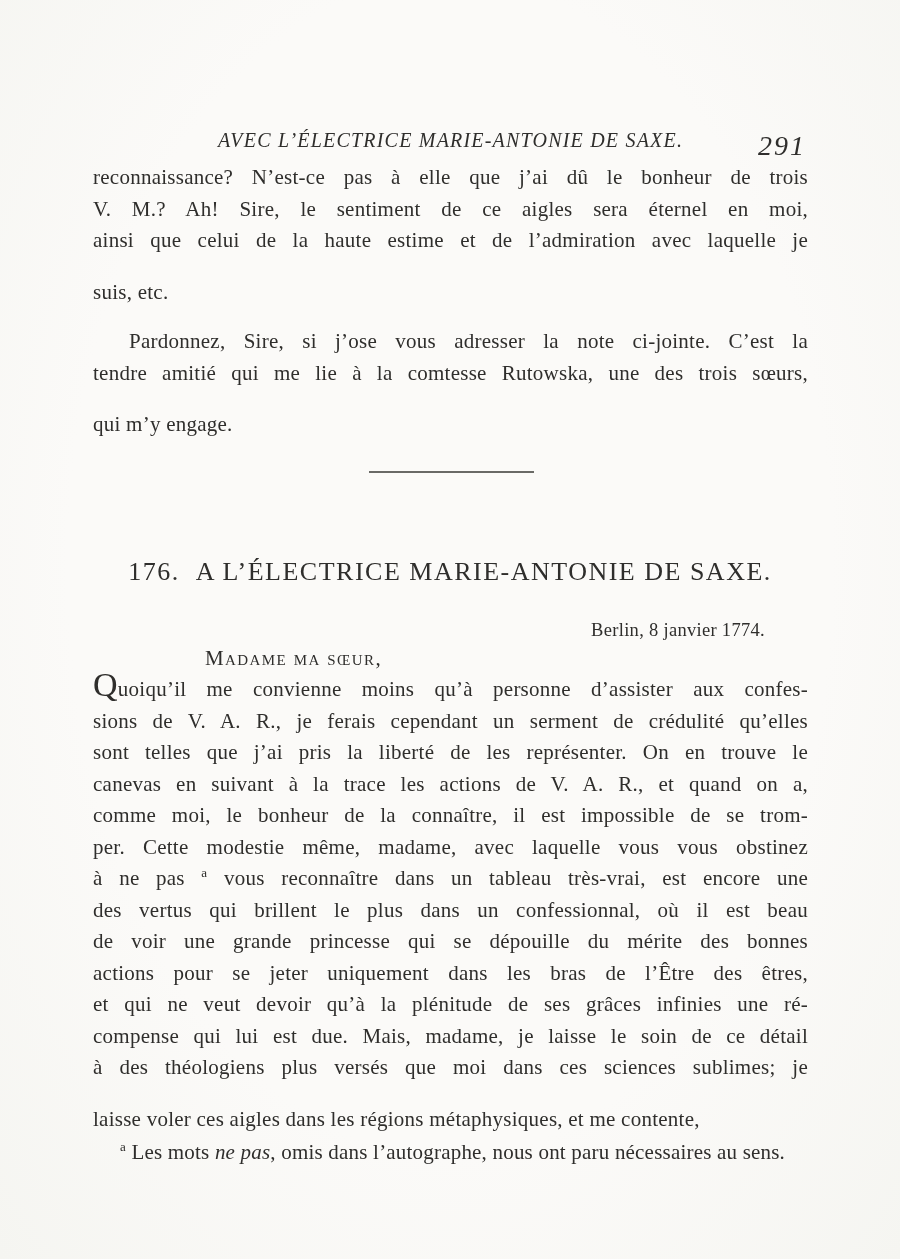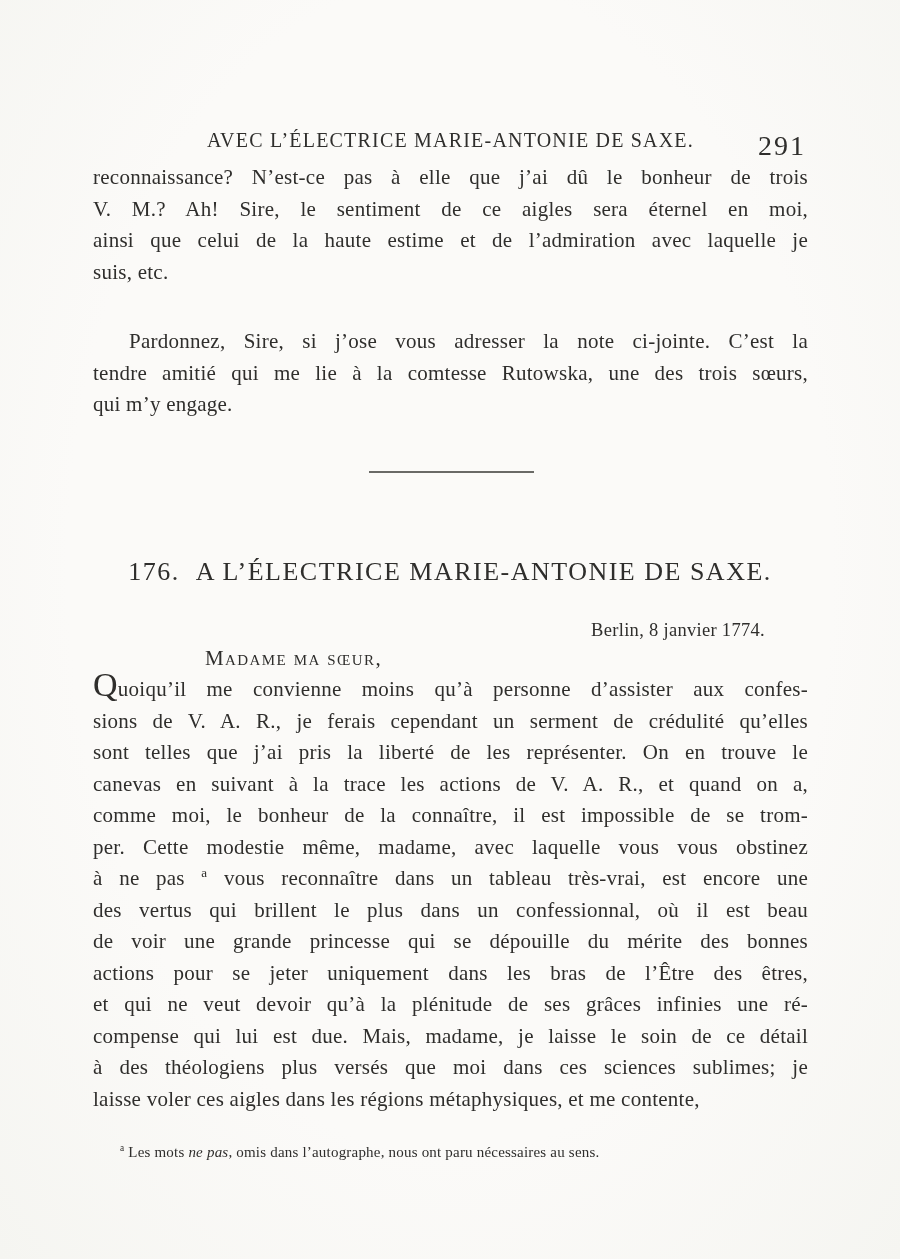--- a/index.html
+++ b/index.html
@@ -10,33 +10,33 @@
     font-family: "Liberation Serif", "DejaVu Serif", serif;
   }
   .page {
     position: absolute; inset: 0;
     background: radial-gradient(ellipse at 50% 45%, #fbfaf8 60%, #f5f5f1 100%);
     color: #2f2e2c;
   }
   
   .running-header {
     position: absolute; top: 129px; left: 93px; width: 715px; height: 28px;
-    font-size: 20px; letter-spacing: 1.2px;
+    font-size: 20px; letter-spacing: 1.2px; font-style: italic;
   }
   .rh-title {
     position: absolute; left: 0; right: 0; text-align: center;
     white-space: nowrap;
   }
   .rh-page {
     position: absolute; right: 2px; top: 1px; font-size: 28px; letter-spacing: 2px;
   }
   
   .para { position: absolute; left: 93px; width: 715px; line-height: 31.5px; font-size: 21px; letter-spacing: 0.25px; }
   .jline { text-align: justify; text-align-last: justify; }
-  .para .jline:last-child { text-align-last: left; }
+  .para .jline:last-child { text-align-last: left; margin-top: 20px; }
   .indent-first .jline:first-child { text-indent: 36px; }
   .p-prev1 { top: 162px; }
   .p-prev2 { top: 326px; }
   
   .divider {
     position: absolute; top: 471px; left: 369px; width: 165px; height: 2px;
     background: #6a6a66; border: none;
   }
   
   .letter-heading {
@@ -52,21 +52,21 @@
     position: absolute; top: 646px; left: 205px;
     font-variant: small-caps; font-size: 21px; letter-spacing: 1.4px;
   }
   .p-body { top: 674px; }
   .initial { font-size: 34px; line-height: 0; }
   sup.sup, .sup { vertical-align: super; font-size: 0.62em; line-height: 0; }
   .i { font-style: italic; }
   
   .footnote {
     position: absolute; top: 1141px; left: 93px; width: 715px;
-    font-size: 15px; line-height: 22px; letter-spacing: 0.2px;
+    font-size: 21px; line-height: 22px; letter-spacing: 0.2px;
   }
   .footnote .jline { text-align: left; text-align-last: left; padding-left: 27px; }
 </style>
 </head>
 <body>
 
 <div class="page">
 
   <div class="running-header">
     <div class="rh-title">AVEC L’ÉLECTRICE MARIE-ANTONIE DE SAXE.</div>

